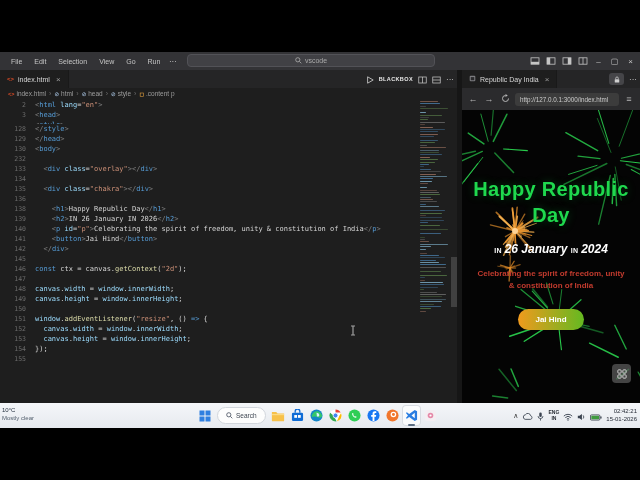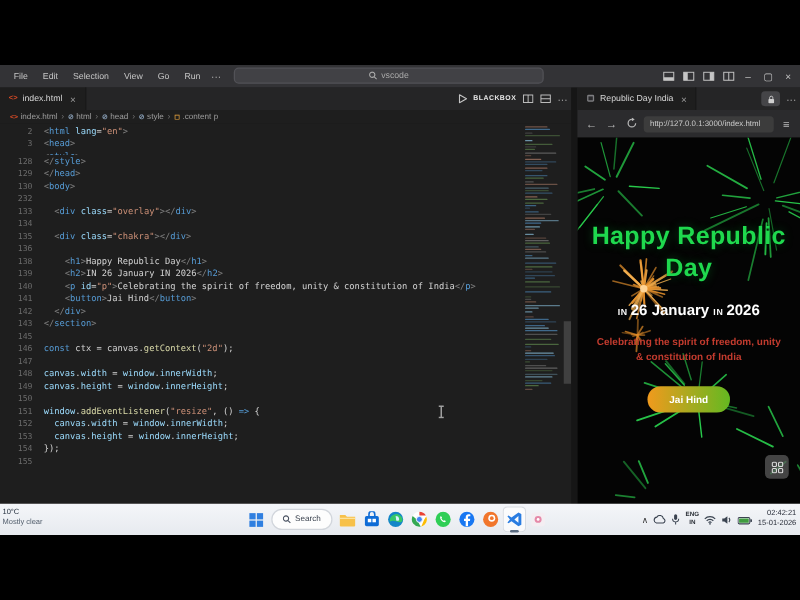--- a/index.html
+++ b/index.html
@@ -40,21 +40,21 @@
   .mm-row{height:1px;margin-bottom:1.4px;border-radius:.5px;}
   .vscroll{position:absolute;right:0px;top:158px;width:6px;height:50px;background:rgba(130,130,130,.35);}
   
   .btoolbar{height:22px;background:#2b2b2d;display:flex;align-items:center;gap:4px;padding:0 5px;}
   .b-ic{color:#b8b8b8;font-size:9px;width:12px;text-align:center;flex:none;}
   .urlbar{flex:1;height:13px;background:#3c3c3c;border-radius:3px;color:#cccccc;font-size:6.3px;display:flex;align-items:center;padding:0 5px;overflow:hidden;white-space:nowrap;}
   .viewport{position:relative;height:293px;overflow:hidden;}
   .hero-content{position:absolute;left:0;top:66px;width:100%;text-align:center;}
   .hero-h1{font-weight:800;font-size:20px;line-height:26px;letter-spacing:.3px;text-shadow:0 0 8px rgba(20,190,60,.35),0 1px 2px rgba(0,0,0,.7);}
   .hero-h2{margin-top:11px;color:#fff;font-weight:bold;}
-  .hero-h2 .seg-big{font-size:12px;}
+  .hero-h2 .seg-big{font-size:12px;font-style:italic;}
   .hero-h2 .seg-small{font-size:7px;letter-spacing:.5px;}
   .hero-p{margin:11px 14px 0;font-size:8px;line-height:12px;font-weight:bold;}
   .hero-btn{display:inline-block;margin-top:17px;padding:6px 17px;border-radius:12px;color:#fff;font-size:8px;font-weight:bold;border:none;}
   .corner-btn{position:absolute;right:9px;bottom:20px;width:19px;height:19px;background:rgba(90,90,90,.75);border-radius:4px;
               display:flex;align-items:center;justify-content:center;}
   .lockbox{width:15px;height:12px;background:#454548;border-radius:3px;display:flex;align-items:center;justify-content:center;}
   
   .taskbar{position:absolute;left:0;top:403px;width:640px;height:25px;background:linear-gradient(#f4f6f9,#e7eaef);}
   .weather{position:absolute;left:2px;top:3px;color:#1f2b3a;font-size:6px;line-height:8px;}
   .weather .cond{color:#54606e;}
@@ -240,24 +240,20 @@
               <span class="num">140</span>
               <span class="code"><span class="tk-x">    </span><span class="tk-b">&lt;</span><span class="tk-t">p</span><span class="tk-x"> </span><span class="tk-a">id</span><span class="tk-p">=</span><span class="tk-s">"p"</span><span class="tk-b">&gt;</span><span class="tk-x">Celebrating the spirit of freedom, unity &amp; constitution of India</span><span class="tk-b">&lt;/</span><span class="tk-t">p</span><span class="tk-b">&gt;</span></span>
             </div>
             <div class="line">
               <span class="num">141</span>
               <span class="code"><span class="tk-x">    </span><span class="tk-b">&lt;</span><span class="tk-t">button</span><span class="tk-b">&gt;</span><span class="tk-x">Jai Hind</span><span class="tk-b">&lt;/</span><span class="tk-t">button</span><span class="tk-b">&gt;</span></span>
             </div>
             <div class="line">
               <span class="num">142</span>
               <span class="code"><span class="tk-x">  </span><span class="tk-b">&lt;/</span><span class="tk-t">div</span><span class="tk-b">&gt;</span></span>
-            </div>
-            <div class="line">
-              <span class="num">143</span>
-              <span class="code"><span class="tk-b">&lt;/</span><span class="tk-t">section</span><span class="tk-b">&gt;</span></span>
             </div>
             <div class="line">
               <span class="num">145</span>
             </div>
             <div class="line">
               <span class="num">146</span>
               <span class="code"><span class="tk-k">const</span><span class="tk-x"> ctx = canvas.</span><span class="tk-f">getContext</span><span class="tk-p">(</span><span class="tk-s">"2d"</span><span class="tk-p">);</span></span>
             </div>
             <div class="line">
               <span class="num">147</span>
@@ -521,21 +517,21 @@
             <line x1="48" y1="158" x2="52.14461224068824" y2="151.2425031271792" stroke="#df8b28" stroke-width="1.402671241760254" opacity="0.70" stroke-linecap="round"></line>
             <line x1="48" y1="158" x2="47.13756374065968" y2="171.01414393138205" stroke="#df8b28" stroke-width="1.4618234634399414" opacity="0.70" stroke-linecap="round"></line>
             <line x1="48" y1="158" x2="38.331594522747196" y2="155.14191493152816" stroke="#df8b28" stroke-width="1.224442481994629" opacity="0.75" stroke-linecap="round"></line>
             <line x1="48" y1="158" x2="48.365513385138385" y2="145.6936261680135" stroke="#df8b28" stroke-width="1.4584970474243164" opacity="0.51" stroke-linecap="round"></line>
             <line x1="48" y1="158" x2="50.44491671911911" y2="163.49494507671653" stroke="#df8b28" stroke-width="0.9293095588684083" opacity="0.77" stroke-linecap="round"></line>
             <line x1="48" y1="158" x2="52.40487104290316" y2="155.83417477835468" stroke="#df8b28" stroke-width="1.2345375299453736" opacity="0.41" stroke-linecap="round"></line>
             <circle cx="53" cy="121" r="3" fill="#ffd9a0" opacity="0.9"></circle>
           </svg>
         <div class="hero-content">
           <div class="hero-h1" id="h1" style="color: rgb(31, 217, 78);">Happy Republic Day</div>
-          <div class="hero-h2" id="h2"><span class="seg-small">IN </span><span class="seg-big">26 January </span><span class="seg-small">IN </span><span class="seg-big">2026</span></div>
+          <div class="hero-h2" id="h2"><span class="seg-small">IN </span><span class="seg-big">26 January </span><span class="seg-small">IN </span><span class="seg-big">2024</span></div>
           <div class="hero-p" id="heroP" style="color: rgb(194, 59, 46);">Celebrating the spirit of freedom, unity &amp; constitution of India</div>
           <div><button class="hero-btn" id="heroBtn" style="background: linear-gradient(90deg, rgb(240, 154, 29), rgb(100, 185, 33));">Jai Hind</button></div>
         </div>
         <div class="corner-btn">
           <svg width="10" height="10" viewBox="0 0 12 12">
               <rect x="1" y="1" width="4" height="4" rx="1" fill="none" stroke="#d9d9d9" stroke-width="1.1"></rect>
               <rect x="7" y="1" width="4" height="4" rx="1" fill="none" stroke="#d9d9d9" stroke-width="1.1"></rect>
               <rect x="1" y="7" width="4" height="4" rx="1" fill="none" stroke="#d9d9d9" stroke-width="1.1"></rect>
               <rect x="7" y="7" width="4" height="4" rx="1" fill="none" stroke="#d9d9d9" stroke-width="1.1"></rect>
             </svg>

